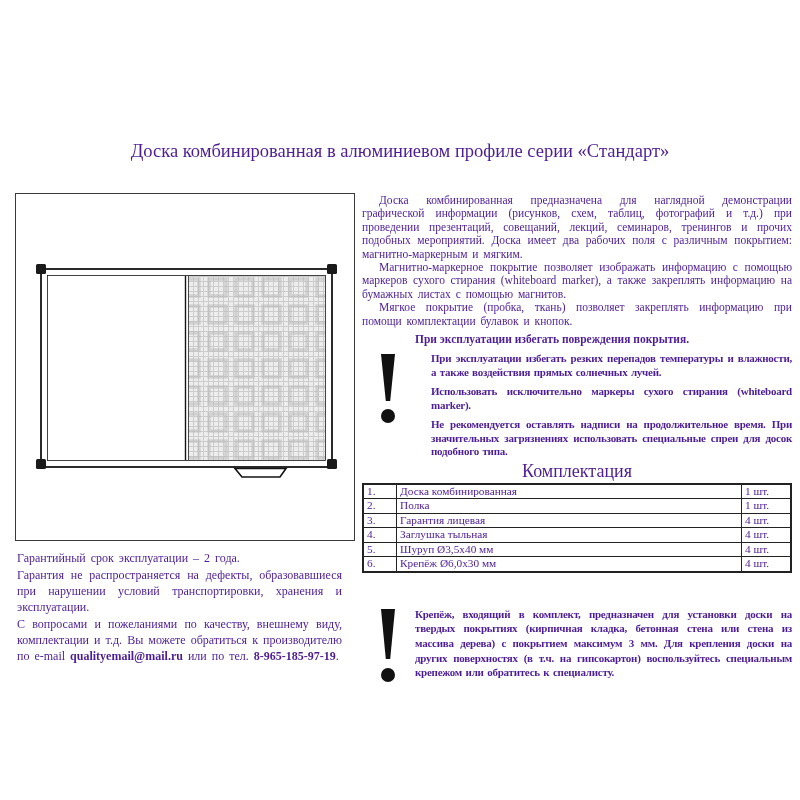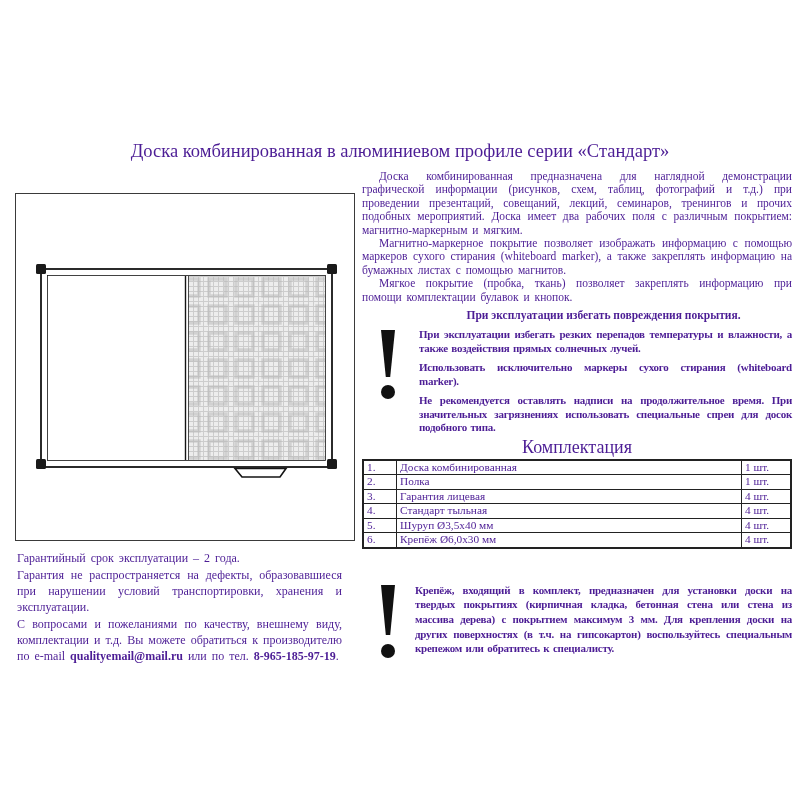--- a/index.html
+++ b/index.html
@@ -18,31 +18,31 @@
   }
   
   .warranty {
     position:absolute; left:17px; top:550px; width:341px;
     font-size:12px; line-height:16px; text-align:justify; word-spacing:2px;
   }
   .warranty p { margin:0 16px 1px 0; }
   .warranty b { font-weight:bold; }
   
   .right-col {
-    position:absolute; left:362px; top:170px; width:430px;
+    position:absolute; left:362px; top:194px; width:430px;
     font-size:11.5px; line-height:13.4px; text-align:justify;
   }
   .right-col p.intro { margin:0; text-indent:17px; word-spacing:2px; }
   .care-headline {
-    font-weight:bold; margin:5px 0 6px 53px; text-align:center; text-indent:0;
+    font-weight:bold; margin:5px 0 6px 53px; text-align:left; text-indent:0;
   }
   .warn { position:relative; padding-left:53px; }
   .warn .excl { position:absolute; left:15px; top:2px; }
   .warn p {
-    margin:0 0 6px 4px; font-weight:bold; text-align:justify;
+    margin:0 0 6px 16px; font-weight:bold; text-align:justify;
     font-size:11px; letter-spacing:-0.25px; word-spacing:1px;
   }
   .warn2 { margin-top:34px; }
   .warn2 p { margin:0; line-height:14.6px; }
   .komp-head { text-align:center; font-size:18px; margin:7px 0 4px 0; }
   table.equip {
     width:100%; border-collapse:collapse; border:2px solid #222;
     font-size:11.3px; line-height:12.5px;
   }
   table.equip td { border:1px solid #222; padding:0 3px 1px 3px; }
@@ -124,21 +124,21 @@
           <td class="c-name">Полка</td>
           <td class="c-qty">1 шт.</td>
         </tr>
         <tr>
           <td class="c-num">3.</td>
           <td class="c-name">Гарантия лицевая</td>
           <td class="c-qty">4 шт.</td>
         </tr>
         <tr>
           <td class="c-num">4.</td>
-          <td class="c-name">Стандарт тыльная</td>
+          <td class="c-name">Заглушка тыльная</td>
           <td class="c-qty">4 шт.</td>
         </tr>
         <tr>
           <td class="c-num">5.</td>
           <td class="c-name">Шуруп Ø3,5x40 мм</td>
           <td class="c-qty">4 шт.</td>
         </tr>
         <tr>
           <td class="c-num">6.</td>
           <td class="c-name">Крепёж Ø6,0x30 мм</td>

